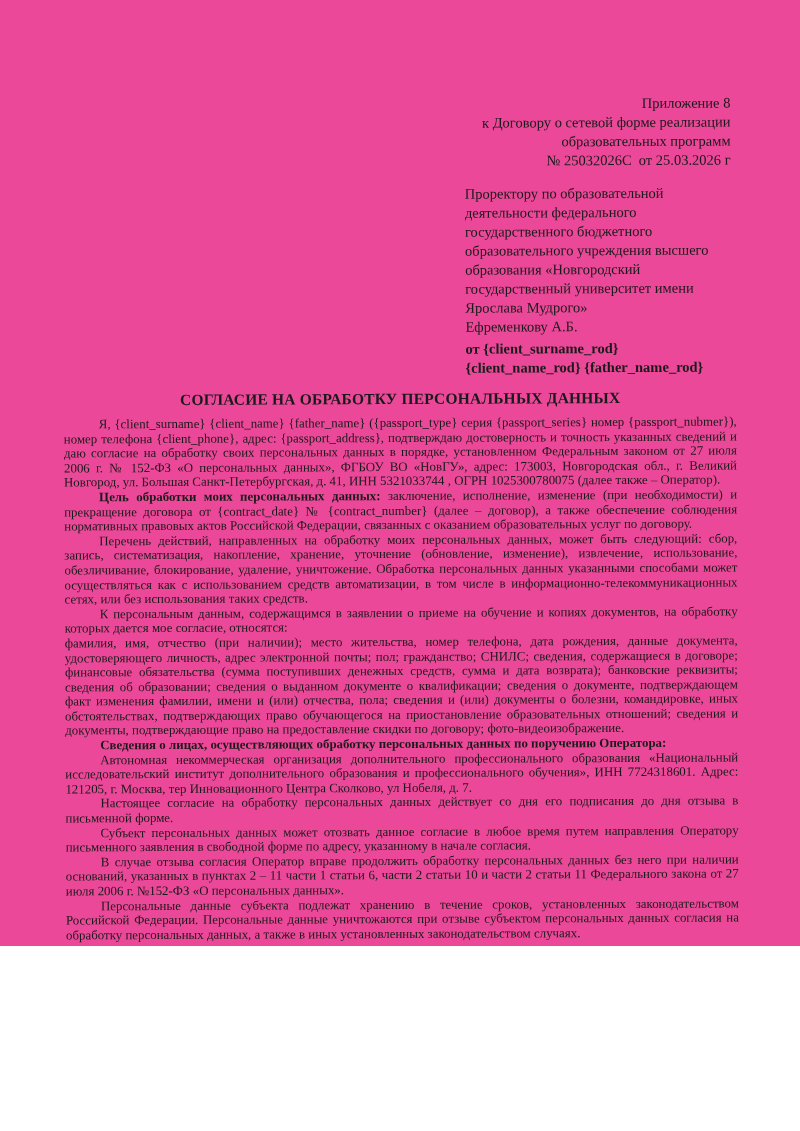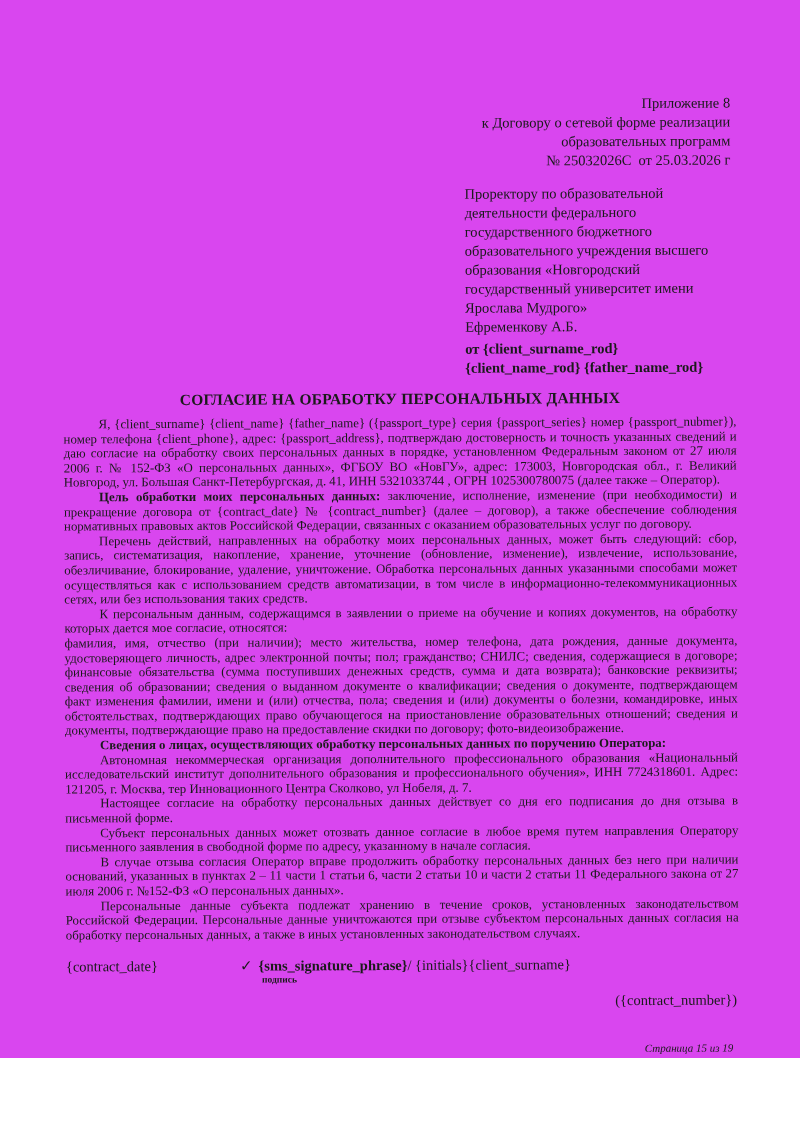--- a/index.html
+++ b/index.html
@@ -1,20 +1,20 @@
 <!DOCTYPE html>
 <html><head>
 <meta charset="utf-8">
 <style>
   html, body { margin: 0; padding: 0; background: #ffffff; }
   .page {
     position: relative;
     width: 800px;
-    height: 1058px;
-    background: #d946ef;
+    height: 946px;
+    background: #ec4899;
     overflow: hidden;
     font-family: "Liberation Serif", "DejaVu Serif", serif;
     color: #1a1a1a;
   }
   .content {
     position: absolute;
     inset: 0;
     padding: 95px 63px 0 64px;
     box-sizing: border-box;
     transform: rotate(-0.25deg);

